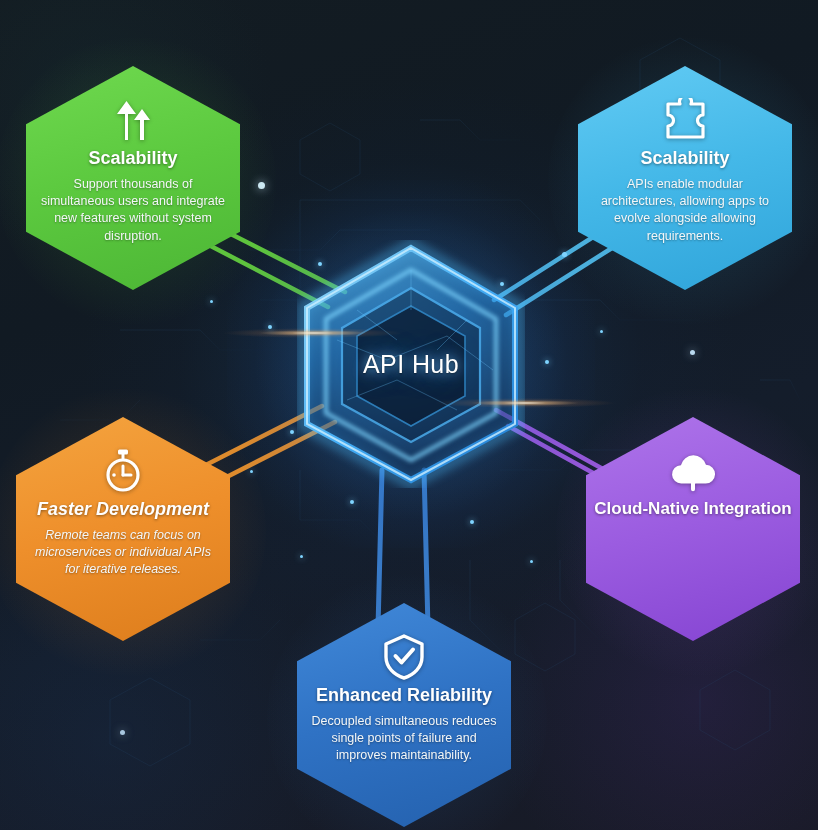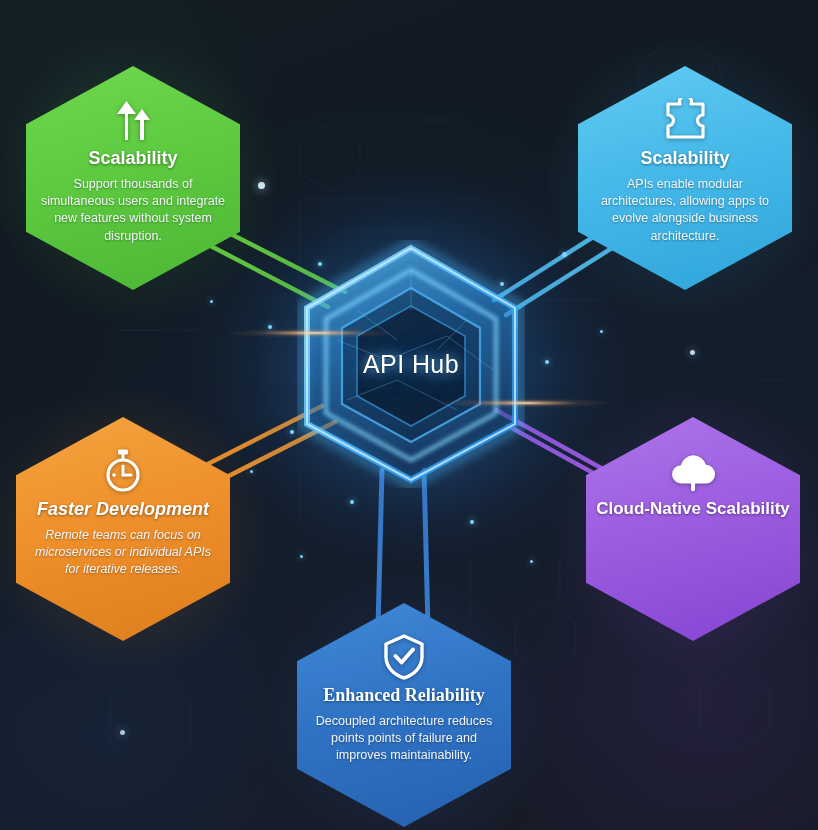--- a/index.html
+++ b/index.html
@@ -128,21 +128,21 @@
   }
 
   
   #hex-scalability { left: 26px;  top: 66px;  width: 214px; height: 224px; padding-top: 26px; }
   #hex-flexibility { left: 578px; top: 66px;  width: 214px; height: 224px; padding-top: 26px; }
   #hex-faster      { left: 16px;  top: 417px; width: 214px; height: 224px; padding-top: 26px; font-style: italic; }
   #hex-cloud       { left: 586px; top: 417px; width: 214px; height: 224px; padding-top: 26px; }
   #hex-reliability { left: 297px; top: 603px; width: 214px; height: 224px; padding-top: 26px; }
 
   #hex-cloud .hex-title { font-size: 17px; }
-  #hex-reliability .hex-title { font-size: 18px; font-family: Liberation Serif, serif; }
+  #hex-reliability .hex-title { font-size: 18px; }
 
   
   .particle {
     position: absolute;
     border-radius: 50%;
     background: #7fd4ff;
     box-shadow: 0 0 6px rgba(120,210,255,0.9);
     pointer-events: none;
   }
 </style>
@@ -290,21 +290,21 @@
   </div>
 
   <div class="hex-halo" style="left:548px; top:36px; width:280px; height:290px; background:radial-gradient(circle at 50% 50%, rgba(68,184,232,0.22) 0%, rgba(68,184,232,0.07) 45%, rgba(0,0,0,0) 72%);"></div>
   <div class="hex" id="hex-flexibility" style="background:linear-gradient(165deg,#62cbf4 0%,#44b8e8 48%,#2fa4da 100%);">
     <div class="hex-icon">
       <svg width="46" height="44" viewBox="0 0 46 44" aria-hidden="true">
         <path d="M6 6 H18 a6 6 0 1 1 11 0 H41 V17 a5.5 5.5 0 1 0 0 11 V39 H6 V28 a5.5 5.5 0 1 0 0 -11 Z" fill="none" stroke="#ffffff" stroke-width="3.2" stroke-linejoin="round"></path>
       </svg>
     </div>
     <div class="hex-title">Scalability</div>
-    <div class="hex-desc">APIs enable modular architectures, allowing apps to evolve alongside business architecture.</div>
+    <div class="hex-desc">APIs enable modular architectures, allowing apps to evolve alongside allowing requirements.</div>
   </div>
 
   <div class="hex-halo" style="left:-14px; top:387px; width:280px; height:290px; background:radial-gradient(circle at 50% 50%, rgba(238,143,43,0.22) 0%, rgba(238,143,43,0.07) 45%, rgba(0,0,0,0) 72%);"></div>
   <div class="hex" id="hex-faster" style="background:linear-gradient(165deg,#f4a43f 0%,#ee8f2b 48%,#dd7d1c 100%);">
     <div class="hex-icon">
       <svg width="46" height="46" viewBox="0 0 46 46" aria-hidden="true">
         <rect x="18" y="1.5" width="10" height="5" rx="1.5" fill="#ffffff"></rect>
         <line x1="23" y1="6" x2="23" y2="11" stroke="#ffffff" stroke-width="3"></line>
         <circle cx="23" cy="27" r="15" fill="none" stroke="#ffffff" stroke-width="3.2"></circle>
         <line x1="23" y1="27" x2="23" y2="18" stroke="#ffffff" stroke-width="3" stroke-linecap="round"></line>
@@ -318,28 +318,28 @@
 
   <div class="hex-halo" style="left:556px; top:387px; width:280px; height:290px; background:radial-gradient(circle at 50% 50%, rgba(155,92,224,0.22) 0%, rgba(155,92,224,0.07) 45%, rgba(0,0,0,0) 72%);"></div>
   <div class="hex" id="hex-cloud" style="background:linear-gradient(165deg,#ae74ea 0%,#9b5ce0 48%,#8544d2 100%);">
     <div class="hex-icon">
       <svg width="50" height="42" viewBox="0 0 50 42" aria-hidden="true">
         <path d="M13 34 a9.5 9.5 0 0 1 -0.6 -19 A13.5 13.5 0 0 1 38.5 14.5 A9 9 0 0 1 38 34 Z" fill="#ffffff"></path>
         <path d="M25 40 L25 24 M25 21 L18 29 M25 21 L32 29" stroke="#ffffff" stroke-width="4.2" stroke-linecap="round" fill="none"></path>
         <path d="M25 38 L25 22 L19.5 28.5 L25 22 L30.5 28.5 Z" fill="#ffffff"></path>
       </svg>
     </div>
-    <div class="hex-title">Cloud-Native Scalability</div>
+    <div class="hex-title">Cloud-Native Integration</div>
   </div>
 
   <div class="hex-halo" style="left:267px; top:573px; width:280px; height:290px; background:radial-gradient(circle at 50% 50%, rgba(47,114,196,0.24) 0%, rgba(47,114,196,0.08) 45%, rgba(0,0,0,0) 72%);"></div>
   <div class="hex" id="hex-reliability" style="background:linear-gradient(165deg,#4189d9 0%,#2f72c4 48%,#2461ae 100%);">
     <div class="hex-icon">
       <svg width="42" height="46" viewBox="0 0 42 46" aria-hidden="true">
         <path d="M21 2 L39 10 V23 C39 33 31 41 21 44 C11 41 3 33 3 23 V10 Z" fill="none" stroke="#ffffff" stroke-width="3.4" stroke-linejoin="round"></path>
         <path d="M12.5 22 L18.5 28.5 L30 15.5" fill="none" stroke="#ffffff" stroke-width="4" stroke-linecap="round" stroke-linejoin="round"></path>
       </svg>
     </div>
     <div class="hex-title">Enhanced Reliability</div>
-    <div class="hex-desc">Decoupled architecture reduces points points of failure and improves maintainability.</div>
+    <div class="hex-desc">Decoupled simultaneous reduces single points of failure and improves maintainability.</div>
   </div>
 
 </div>
 
 </body></html>

